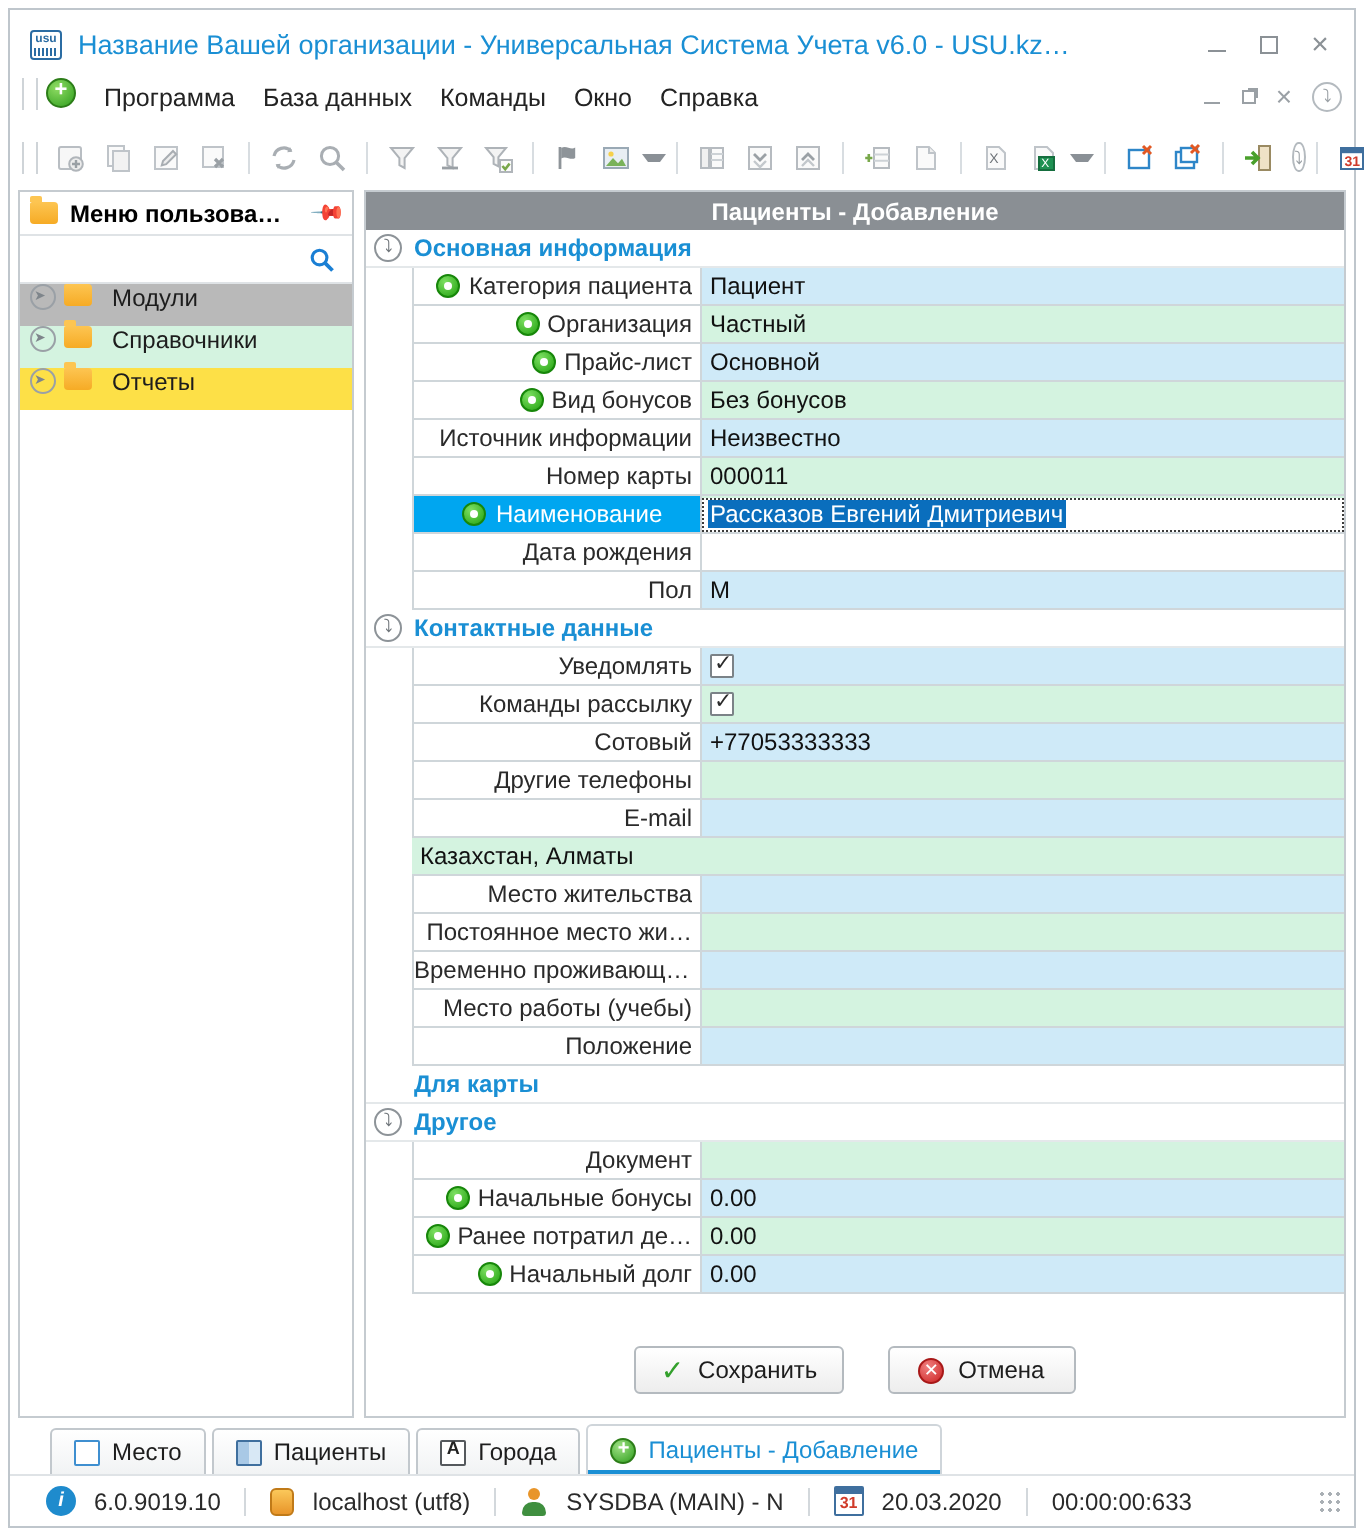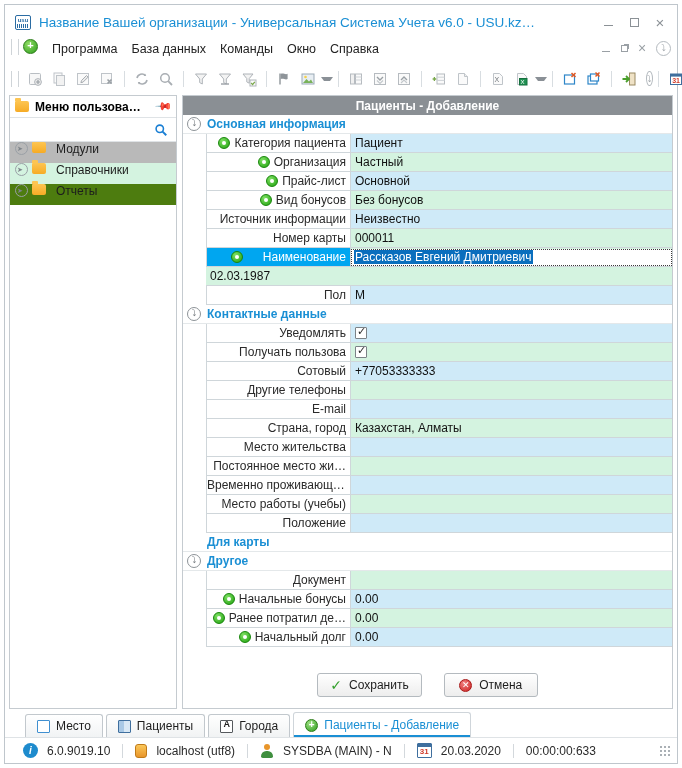--- a/index.html
+++ b/index.html
@@ -129,21 +129,21 @@
   .sb-item .arrow{
     width:13px;height:13px;flex:0 0 13px;border-radius:50%;border:1px solid #9aa0a6;
     margin-right:4px;position:relative;box-sizing:border-box;
   }
   .sb-item .arrow:after{
     content:"\27A4";position:absolute;left:1px;top:-1px;font-size:7px;color:#7e858b;line-height:13px;
   }
   .sb-item .lbl{margin-left:4px;}
   .sb-item.sel{background:#b9b9b9;}
   .sb-item.green{background:#d4f3e0;}
-  .sb-item.blue{background:#4d7c0f;}
+  .sb-item.blue{background:#fde047;}
 
   
   .form-panel{
     flex:1 1 auto;border:1px solid #c5cbd0;box-sizing:border-box;background:#ffffff;
     display:flex;flex-direction:column;min-width:0;
   }
   .form-head{
     height:19px;flex:0 0 19px;background:#8a8f94;color:#ffffff;font-weight:bold;
     font-size:12px;display:flex;align-items:center;justify-content:center;
   }
@@ -183,21 +183,21 @@
     content:"";position:absolute;left:3px;top:3px;width:4px;height:4px;border-radius:50%;
     background:#ffffff;
   }
   .row .lab .ltxt{overflow:hidden;text-overflow:ellipsis;white-space:nowrap;}
   .row .val{
     flex:1 1 auto;min-width:0;box-sizing:border-box;padding-left:4px;
     display:flex;align-items:center;font-size:12px;color:#111;white-space:nowrap;overflow:hidden;
   }
   .row.blue .val{background:#cfeaf8;}
   .row.green .val{background:#d4f3e0;}
-  .row.sel .lab{background:#00a6f0;color:#ffffff;justify-content:space-between;padding-left:24px;}
+  .row.sel .lab{background:#00a6f0;color:#ffffff;justify-content:flex-start;padding-left:24px;}
   .row.sel .lab .dot{order:-1;margin-right:5px;}
   .row.sel .val{
     background:#d4f3e0;padding-left:0;
   }
   .row.sel .val .editor{
     width:100%;height:17px;box-sizing:border-box;border:1px dotted #3a3a3a;background:#ffffff;
     display:flex;align-items:center;padding-left:2px;
   }
   .row.sel .val .editor .seltext{background:#0a6ebd;color:#ffffff;padding:0 1px;}
   .chk{
@@ -592,22 +592,22 @@
                 <span class="dot"></span>
                 <span class="ltxt">Наименование</span>
               </div>
               <div class="val">
                 <span class="editor">
                   <span class="seltext">Рассказов Евгений Дмитриевич</span>
                 </span>
               </div>
             </div>
             <div class="row green">
-              <div class="val">
-                <span>02.03.1987</span>
+              <div class="lab">
+                <span class="ltxt">Дата рождения</span>
               </div>
             </div>
             <div class="row blue">
               <div class="lab">
                 <span class="ltxt">Пол</span>
               </div>
               <div class="val">
                 <span>М</span>
               </div>
             </div>
@@ -620,21 +620,21 @@
             <div class="row blue">
               <div class="lab">
                 <span class="ltxt">Уведомлять</span>
               </div>
               <div class="val">
                 <span class="chk"></span>
               </div>
             </div>
             <div class="row green">
               <div class="lab">
-                <span class="ltxt">Получать пользова</span>
+                <span class="ltxt">Команды рассылку</span>
               </div>
               <div class="val">
                 <span class="chk"></span>
               </div>
             </div>
             <div class="row blue">
               <div class="lab">
                 <span class="ltxt">Сотовый</span>
               </div>
               <div class="val">
@@ -651,23 +651,20 @@
             </div>
             <div class="row blue">
               <div class="lab">
                 <span class="ltxt">E-mail</span>
               </div>
               <div class="val">
                 <span></span>
               </div>
             </div>
             <div class="row green">
-              <div class="lab">
-                <span class="ltxt">Страна, город</span>
-              </div>
               <div class="val">
                 <span>Казахстан, Алматы</span>
               </div>
             </div>
             <div class="row blue">
               <div class="lab">
                 <span class="ltxt">Место жительства</span>
               </div>
               <div class="val">
                 <span></span>

